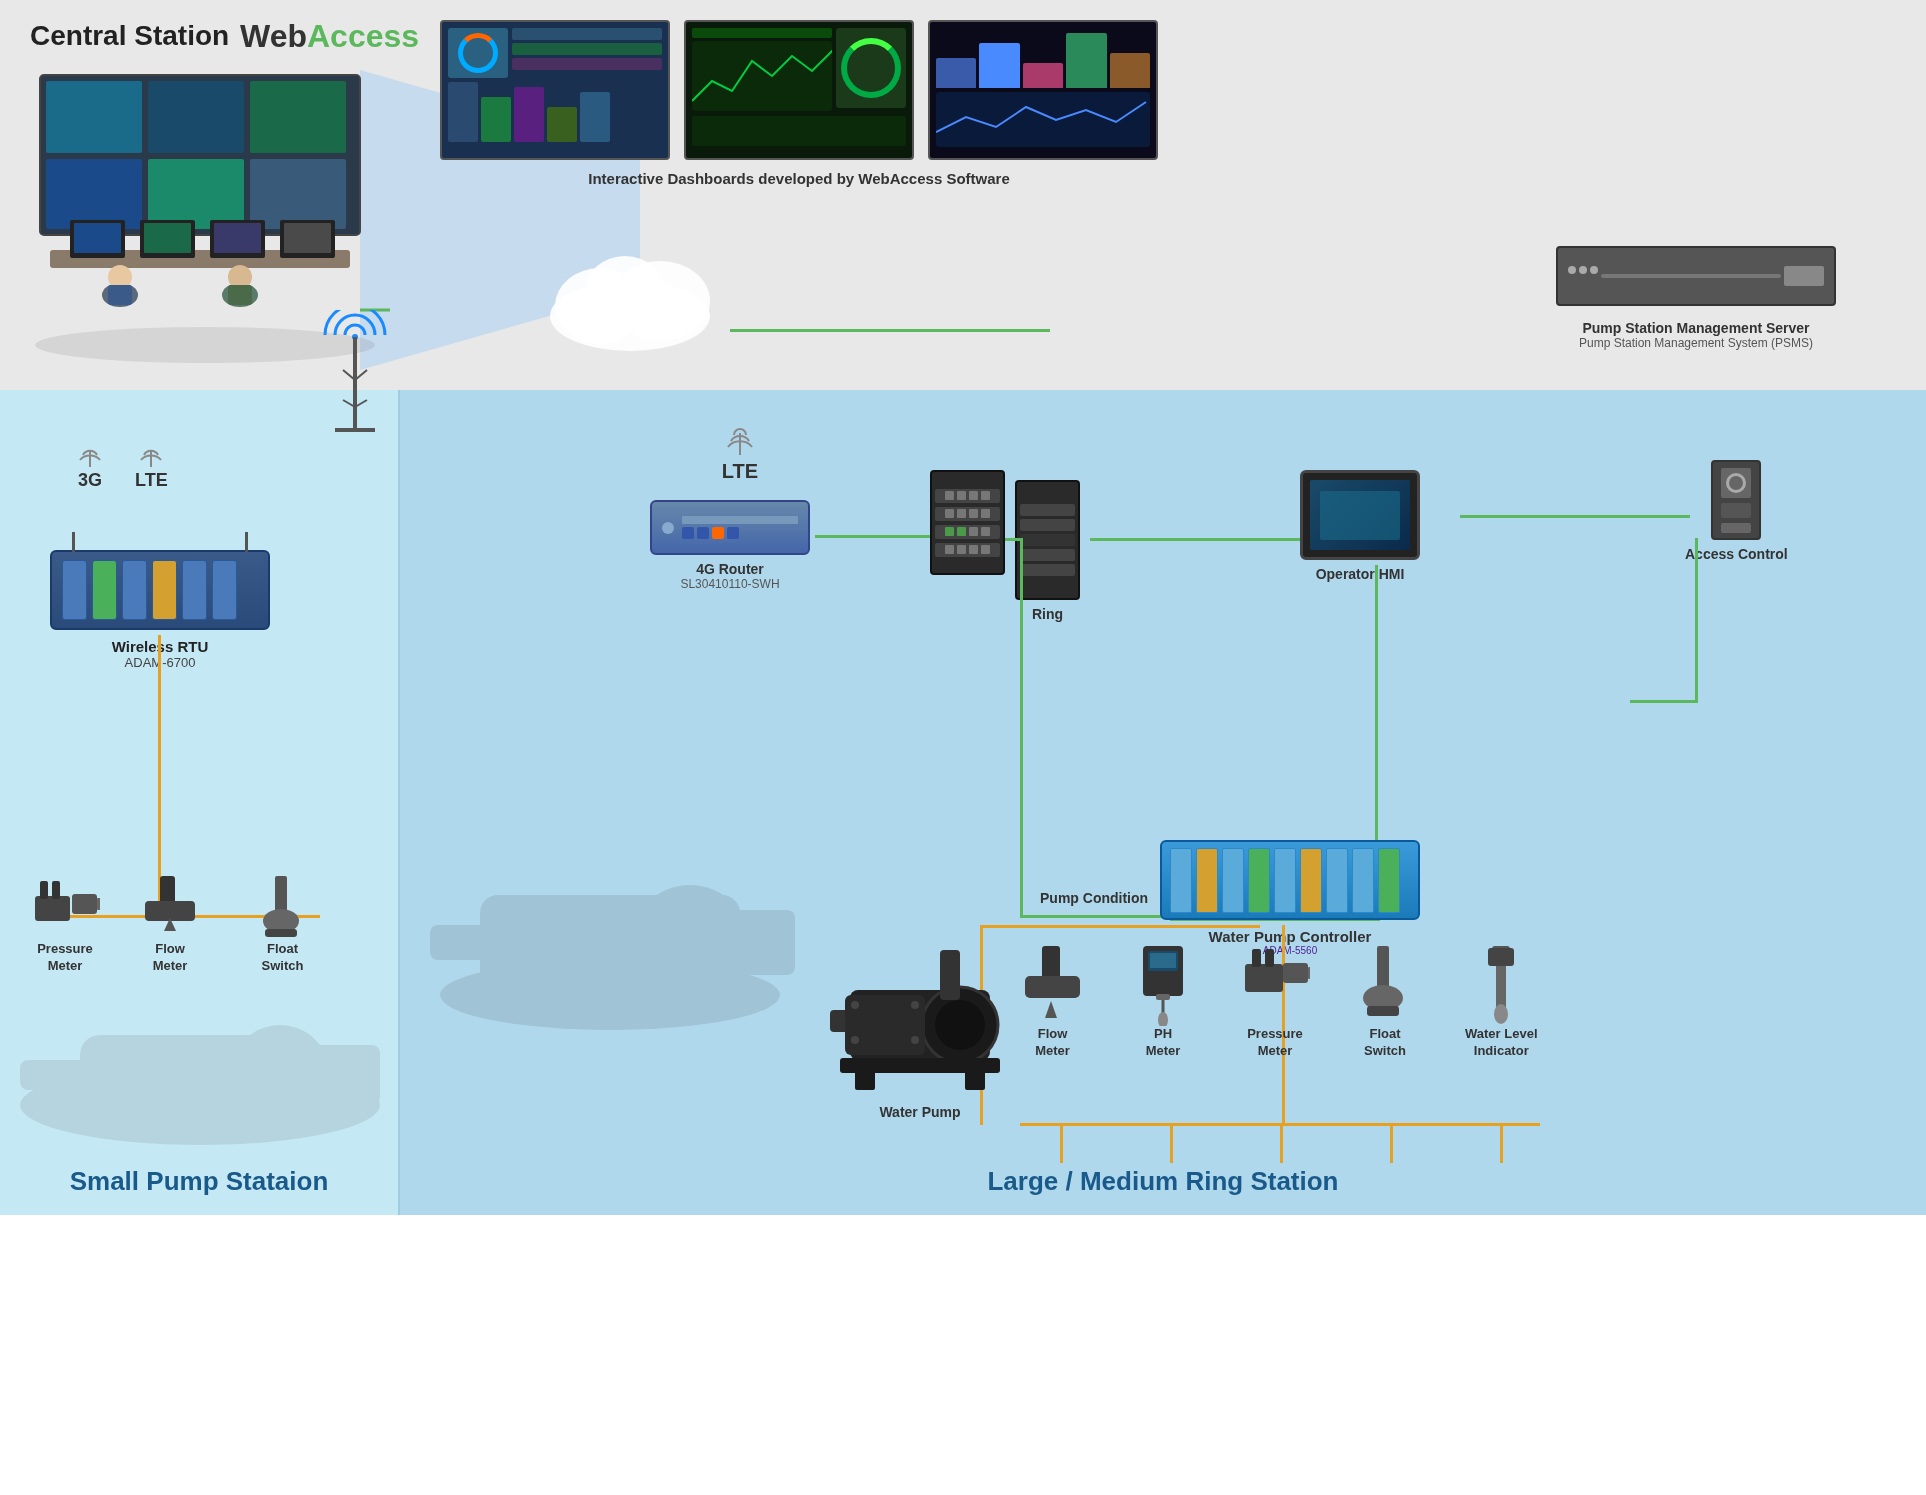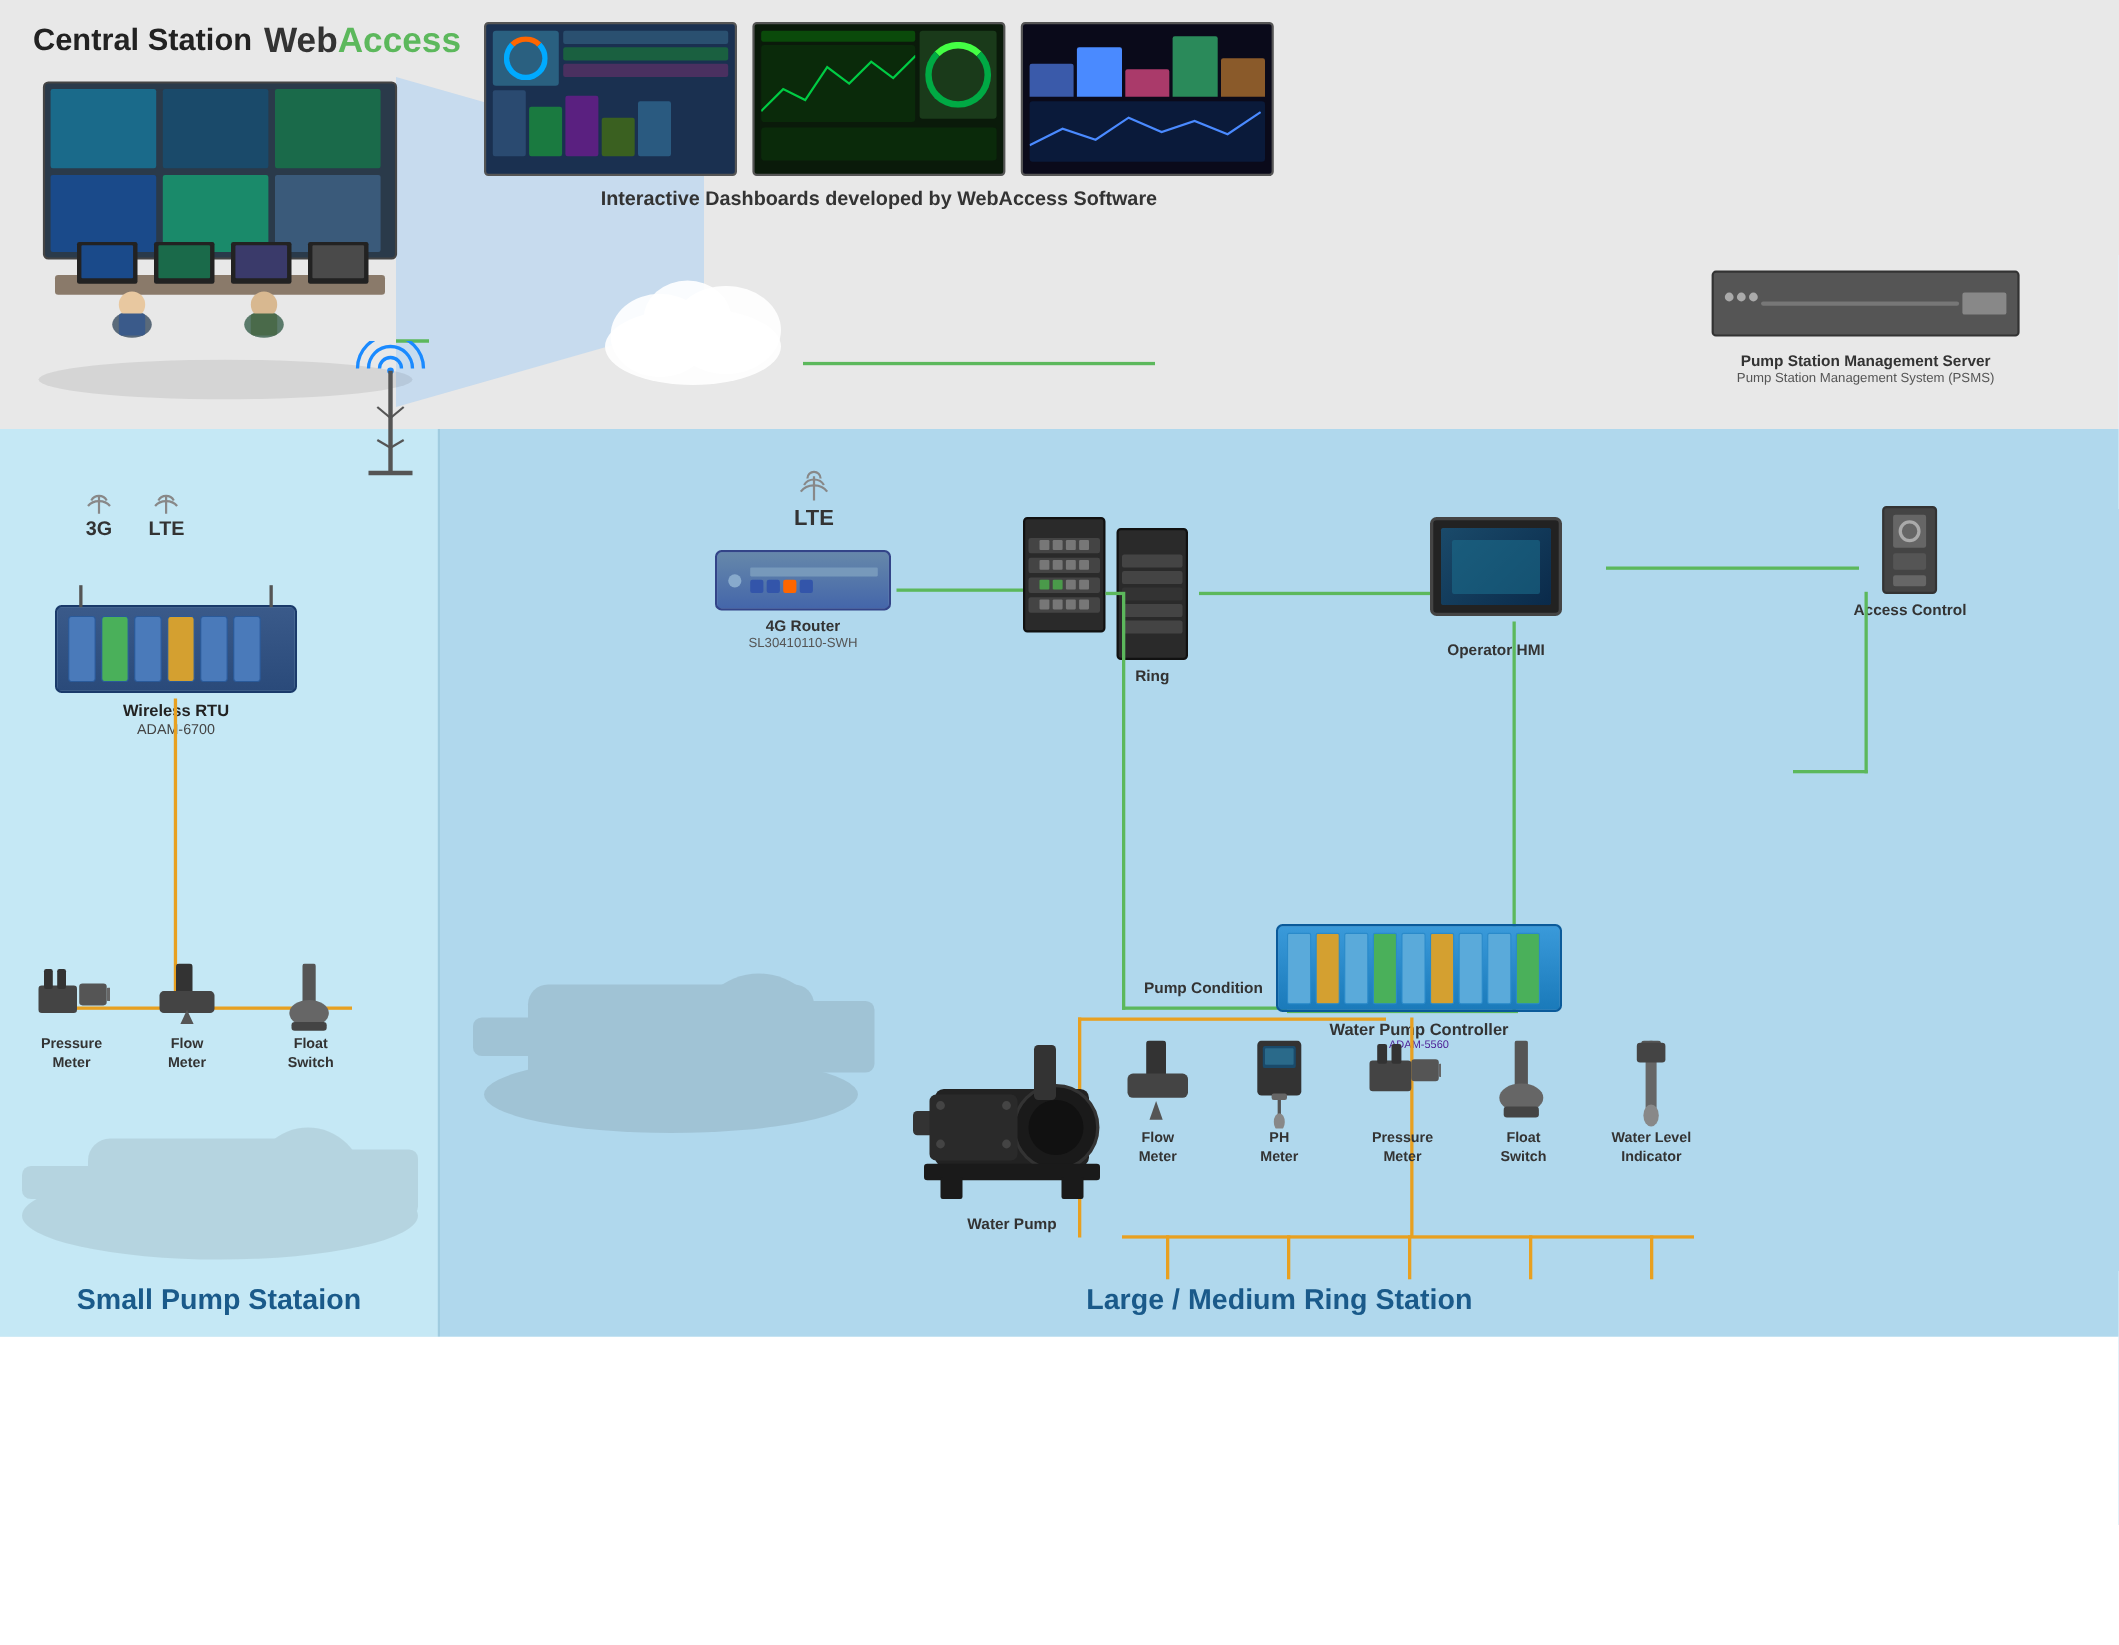--- a/index.html
+++ b/index.html
@@ -308,21 +308,21 @@
             <div style="height:35px;background:#8a5a2a;border-radius:2px 2px 0 0;"></div>
           </div>
         </div>
         <div style="height:55px;background:#0a1a3a;border-radius:3px;position:relative;">
           <svg width="100%" height="55" style="position:absolute;top:0;left:0;">
             <polyline points="0,40 30,25 60,35 90,15 120,28 150,18 180,30 210,10" stroke="#4a8aff" stroke-width="2" fill="none"></polyline>
           </svg>
         </div>
       </div>
     </div>
-    <div style="font-size:18px;font-weight:bold;color:#333;text-align:center;">Interactive Dashboards developed by WebAccess Software</div>
+    <div style="font-size:15px;font-weight:bold;color:#333;text-align:center;">Interactive Dashboards developed by WebAccess Software</div>
   </div>
 
   <div style="position:absolute; left:530px; bottom:30px;">
     <svg width="200" height="120">
       <ellipse cx="100" cy="80" rx="80" ry="35" fill="white" opacity="0.9"></ellipse>
       <ellipse cx="70" cy="70" rx="45" ry="38" fill="white" opacity="0.9"></ellipse>
       <ellipse cx="130" cy="65" rx="50" ry="40" fill="white" opacity="0.9"></ellipse>
       <ellipse cx="95" cy="55" rx="40" ry="35" fill="white" opacity="0.9"></ellipse>
     </svg>
   </div>
@@ -544,21 +544,21 @@
     <div style="position:absolute;top:525px;left:620px;width:150px;height:3px;background:#5cb85c;"></div>
 
     <div style="position:absolute;top:80px;left:900px;display:flex;flex-direction:column;align-items:center;">
       <div class="hmi-device">
         <div class="hmi-screen">
           <div style="width:100%;height:100%;background:linear-gradient(135deg,#1a4a6a,#0a2a4a);border-radius:2px;display:flex;align-items:center;justify-content:center;">
             <div style="width:80%;height:70%;background:#1a6a8a;opacity:0.6;border-radius:2px;"></div>
           </div>
         </div>
       </div>
-      <div style="margin-top:22px;font-size:14px;font-weight:bold;color:#333;">Operator HMI</div>
+      <div style="margin-top:6px;font-size:14px;font-weight:bold;color:#333;">Operator HMI</div>
     </div>
 
     <div style="position:absolute;top:125px;left:1060px;width:230px;height:3px;background:#5cb85c;"></div>
 
     <div style="position:absolute;top:70px;left:1285px;display:flex;flex-direction:column;align-items:center;">
       <div class="access-control-device">
         <div style="width:30px;height:30px;background:#666;border-radius:2px;display:flex;align-items:center;justify-content:center;">
           <div style="width:20px;height:20px;border:3px solid #aaa;border-radius:50%;"></div>
         </div>
         <div style="width:30px;height:15px;background:#555;border-radius:2px;"></div>

